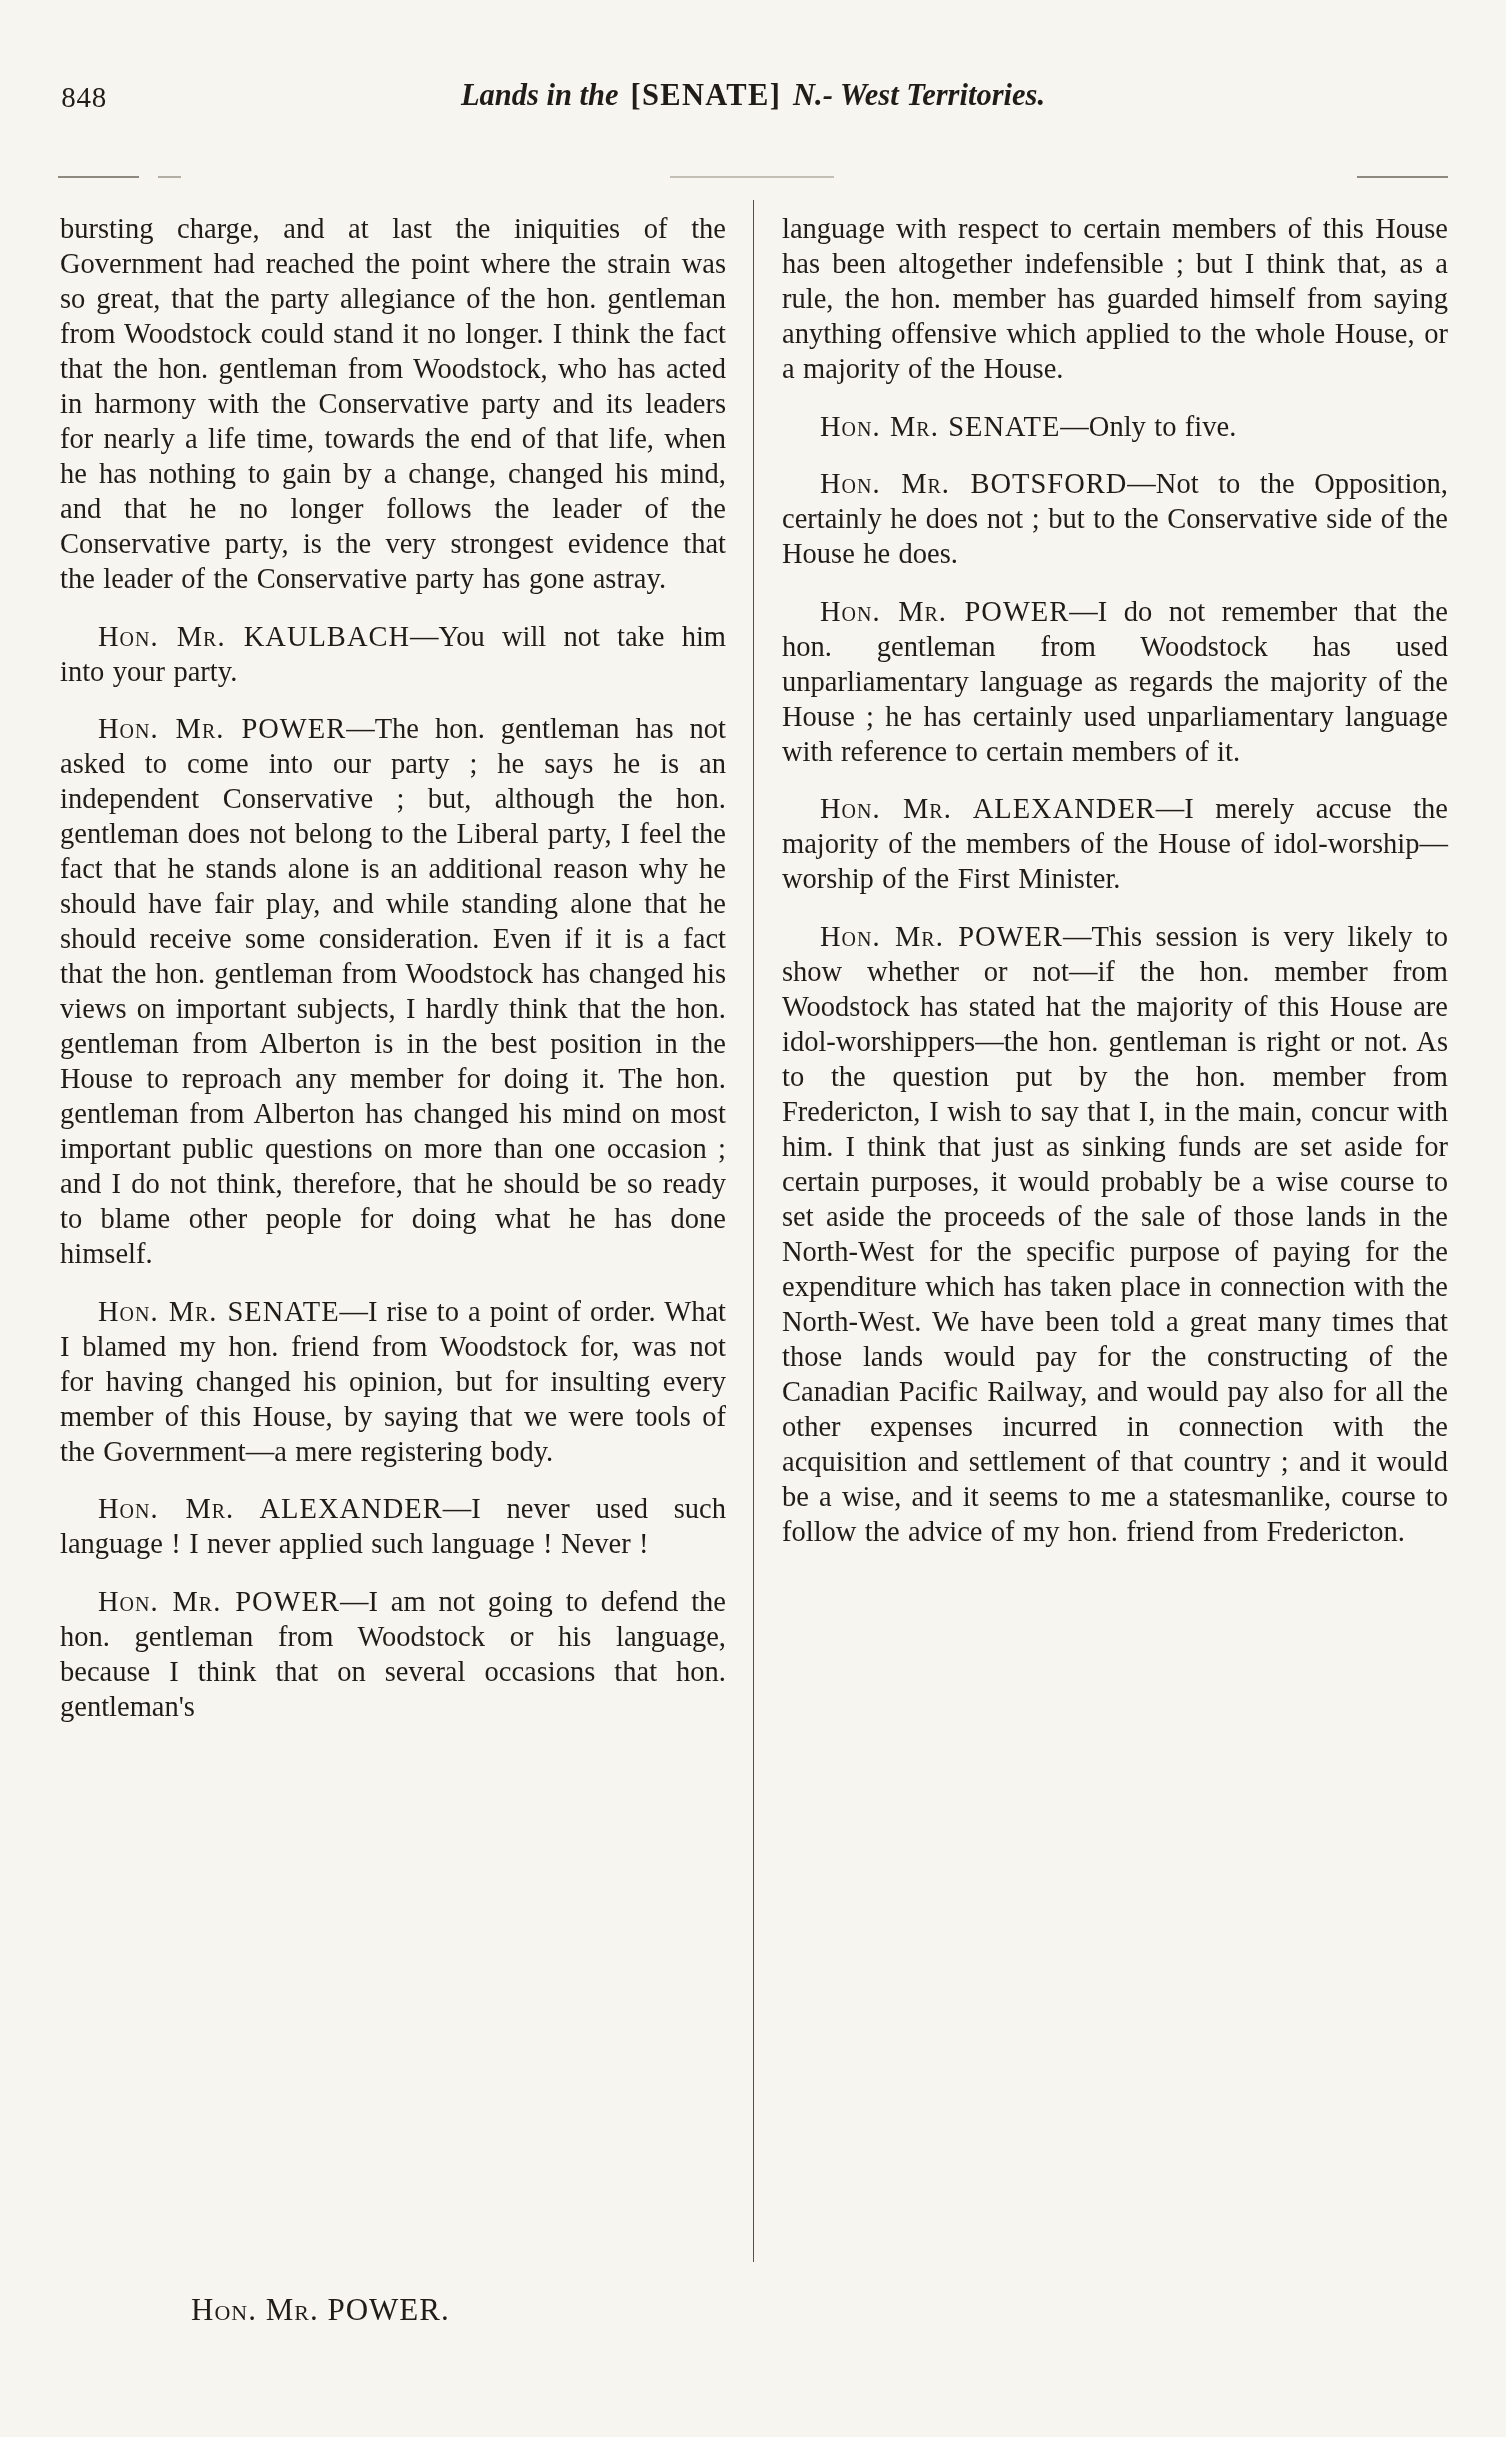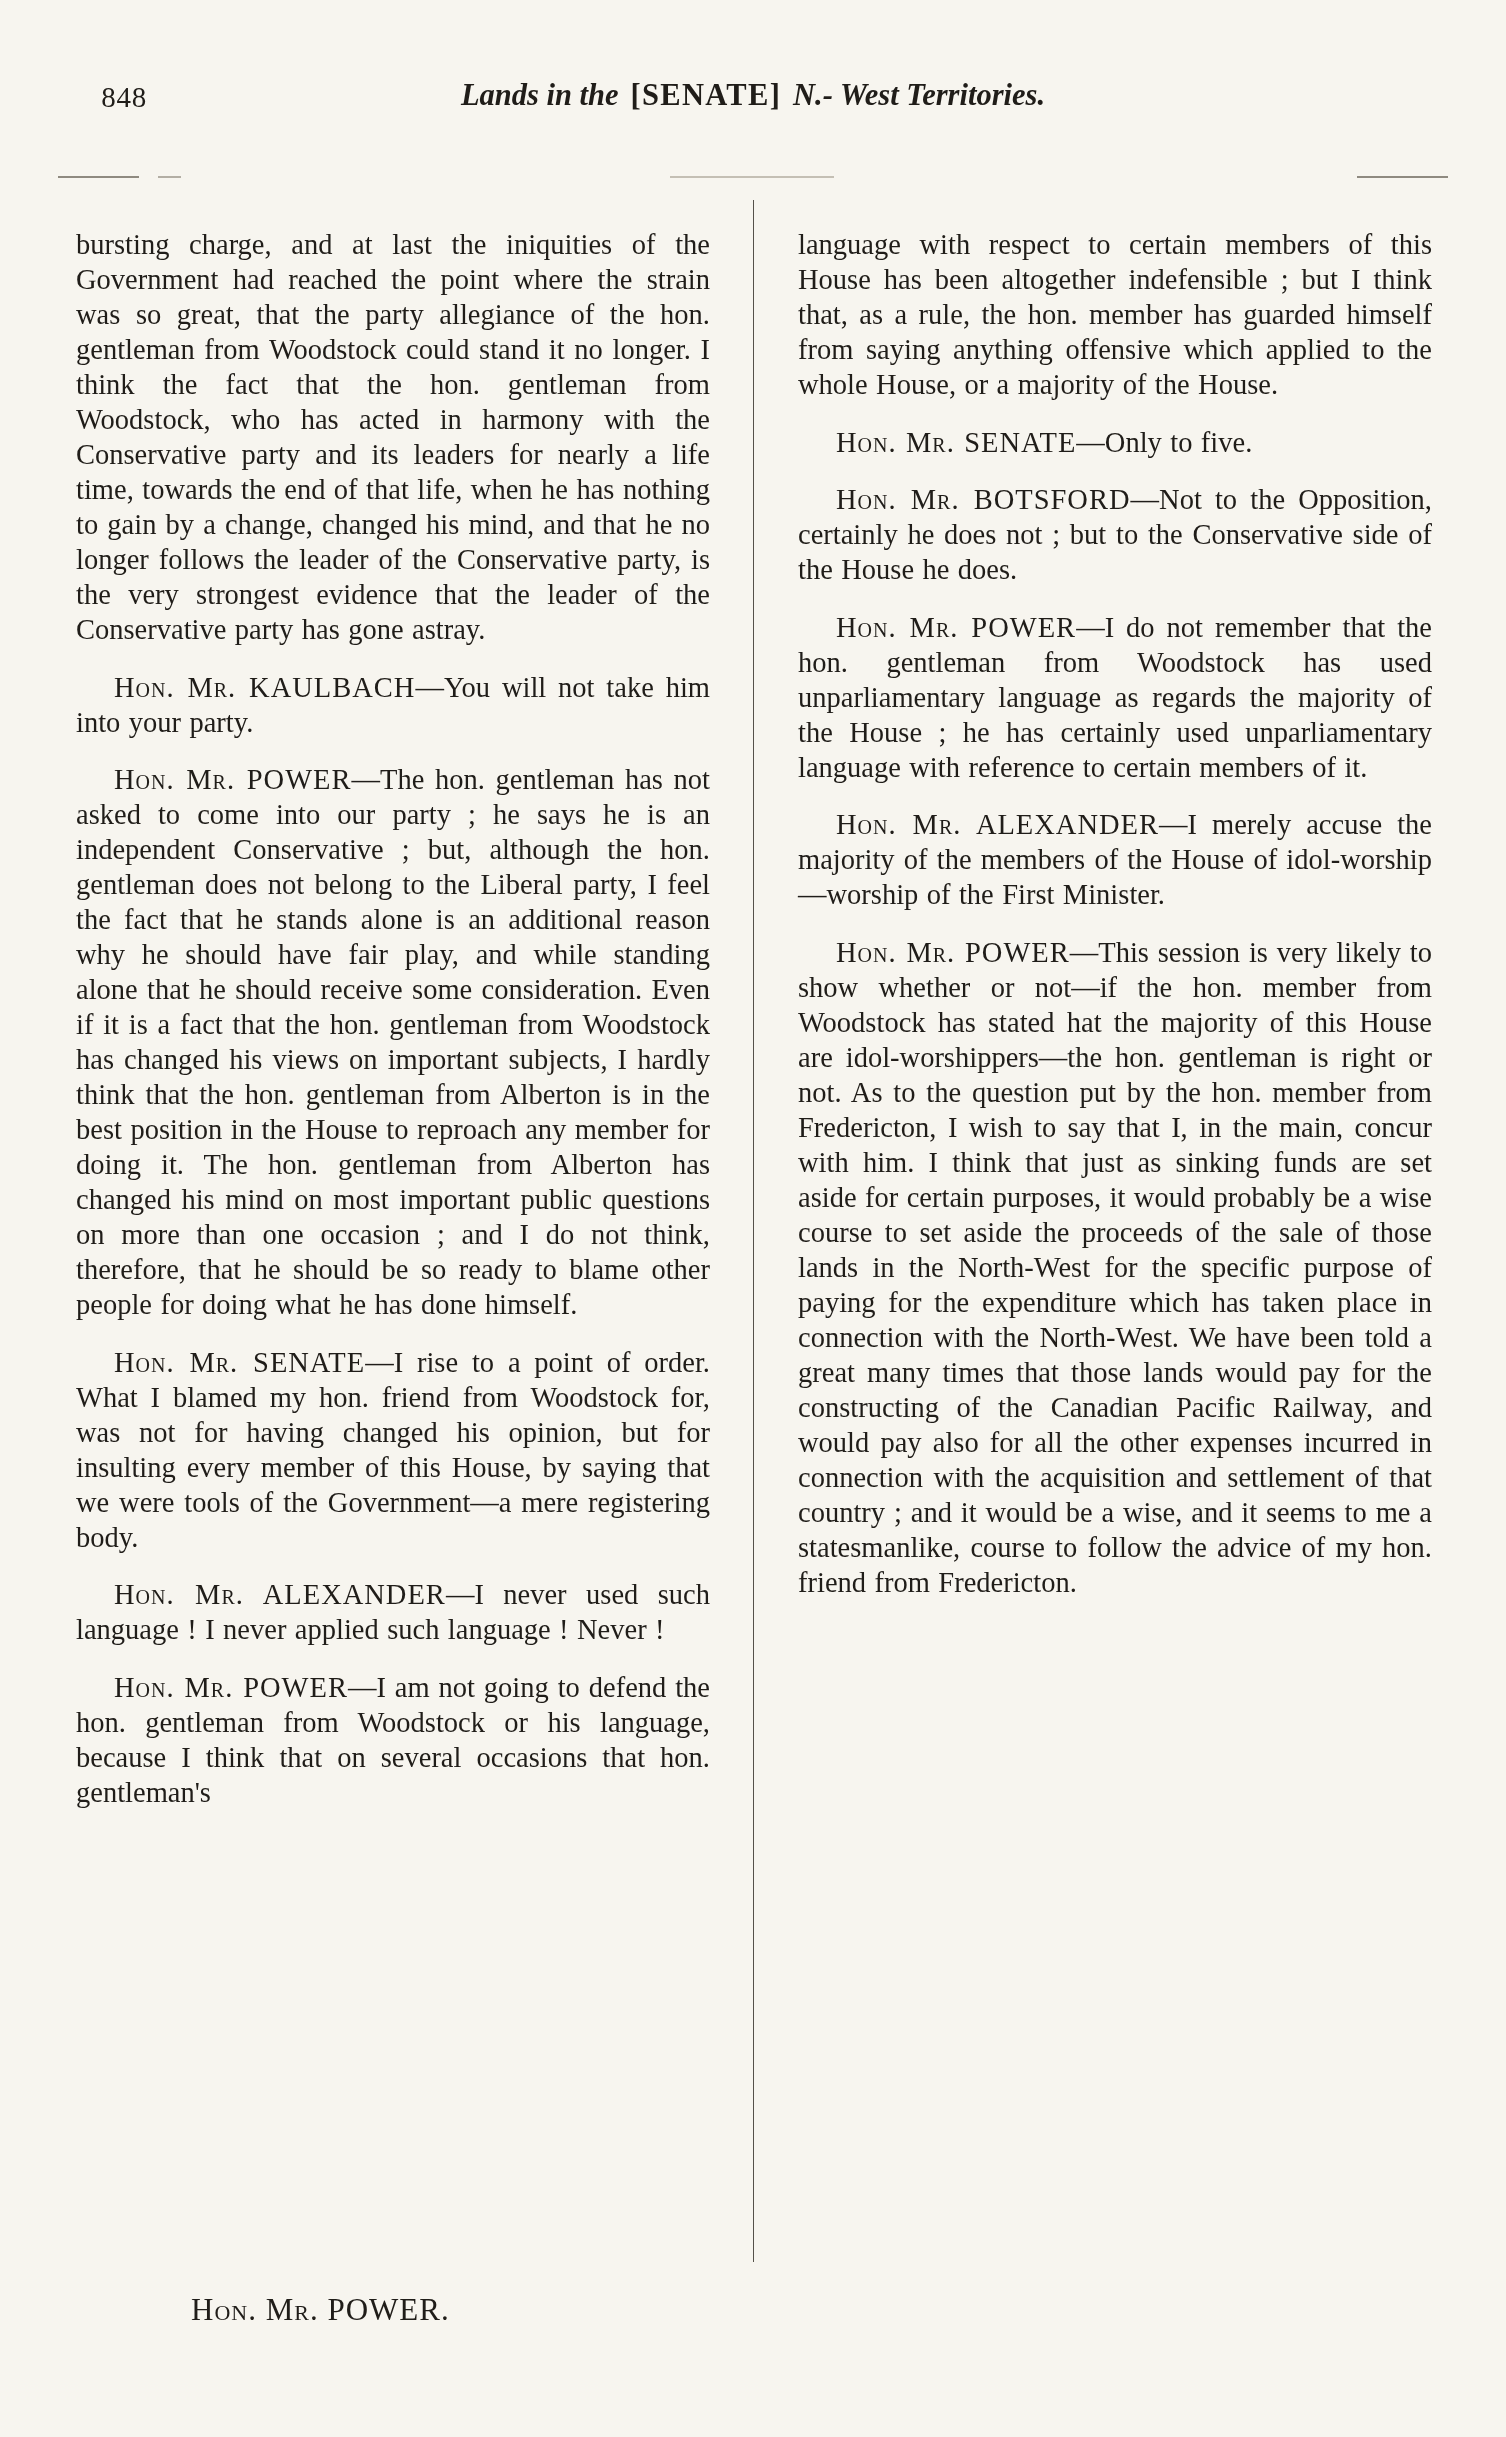--- a/index.html
+++ b/index.html
@@ -26,21 +26,20 @@
     left: 60px;
     right: 60px;
     height: 42px;
   }
   .page-number {
     position: absolute;
     left: 1.3px;
     top: 2.6px;
     font-size: 29px;
     letter-spacing: 0.7px;
-    margin-left: 40px;
   }
   .header-title {
     position: absolute;
     left: 0;
     right: 0;
     top: 0;
     text-align: center;
     font-size: 30.5px;
     font-weight: 600;
     white-space: nowrap;
@@ -87,21 +86,21 @@
     top: 211px;
     width: 666px;
     font-size: 28.5px;
     line-height: 35px;
     text-align: justify;
     word-spacing: 1.3px;
   }
   .column-left  { left: 60px; }
   .column-right { left: 782px; }
   .para {
-    margin: 16px;
+    margin: 0;
     padding: 0;
   }
   .para.speech {
     margin-top: 22.5px;
     text-indent: 38px;
   }
   .para.continuation {
     text-indent: 0;
   }
   .speaker {

